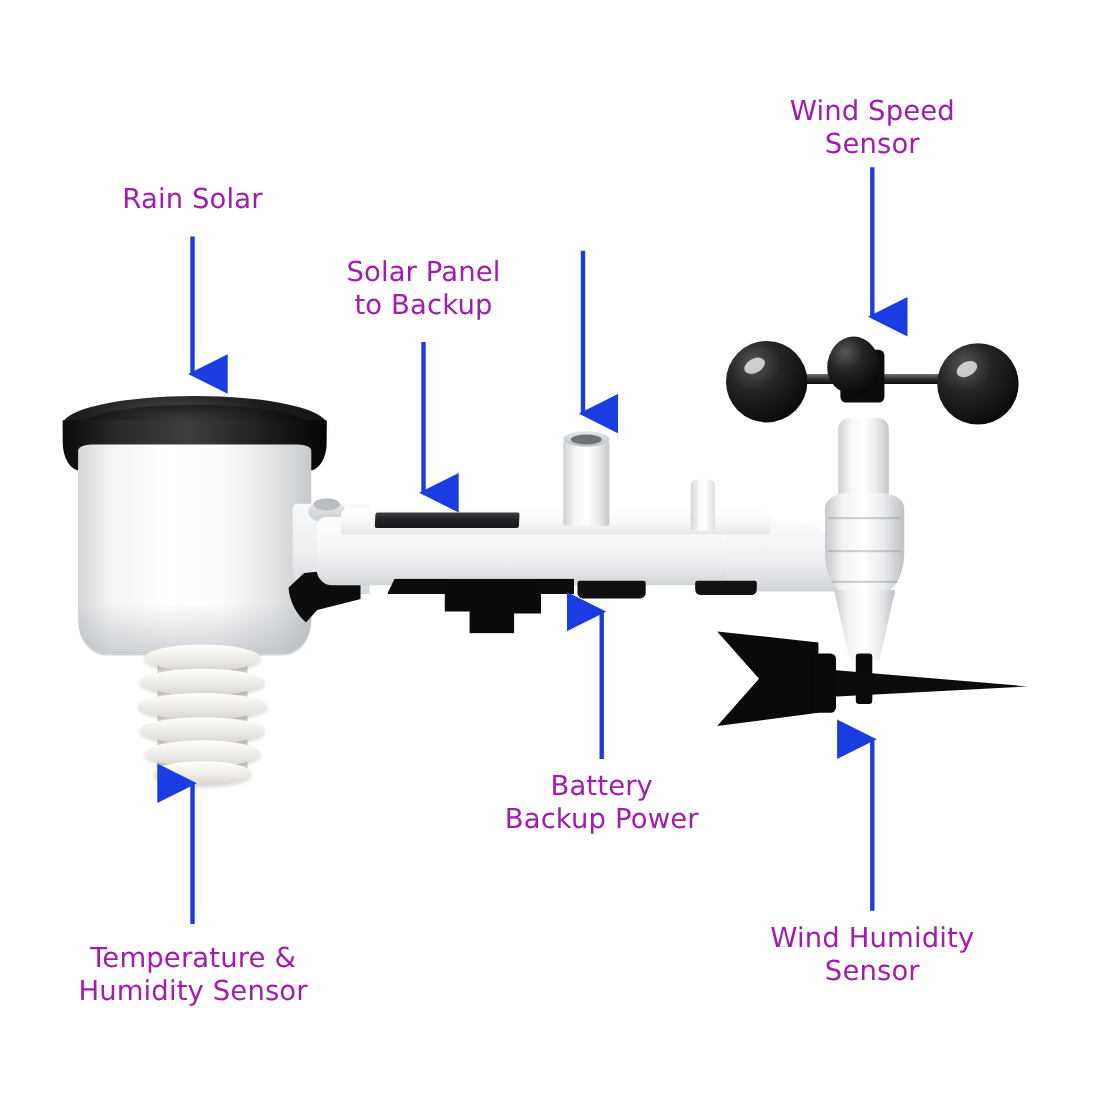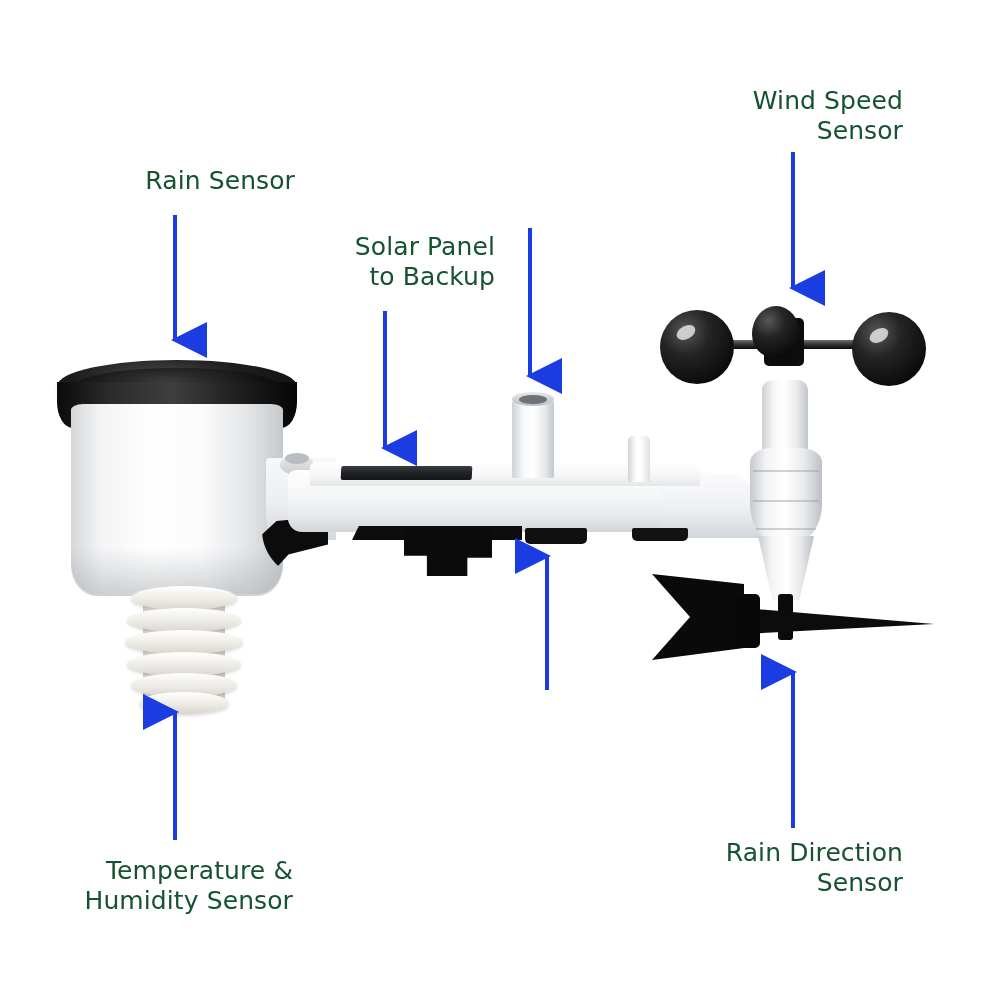--- a/index.html
+++ b/index.html
@@ -1,21 +1,21 @@
 <!DOCTYPE html>
 <html><head>
 <meta charset="utf-8">
 <style>
   html,body{margin:0;padding:0;background:#fff;}
   body{width:1000px;height:1000px;overflow:hidden;
        font-family:"DejaVu Sans","Liberation Sans",sans-serif;}
   #stage{position:relative;width:1000px;height:1000px;background:#ffffff;}
 
   
-  .label{position:absolute;text-align:right;color:#14532d;
+  .label{position:absolute;text-align:center;color:#a21caf;
          font-size:25px;line-height:1.18;letter-spacing:.1px;white-space:pre-line;}
 
   
   #arrows{position:absolute;left:0;top:0;width:1000px;height:1000px;}
 
   
   #device{position:absolute;left:0;top:0;width:1000px;height:1000px;}
 
   
   .rain-rim{position:absolute;left:57px;top:360px;width:240px;height:52px;
@@ -211,29 +211,31 @@
 
     <line x1="793" y1="152" x2="793" y2="288" stroke="#1a3ce0" stroke-width="4" marker-end="url(#ah-down)"></line>
 
     <line x1="547" y1="690" x2="547" y2="556" stroke="#1a3ce0" stroke-width="4" marker-end="url(#ah-up)"></line>
 
     <line x1="175" y1="840" x2="175" y2="712" stroke="#1a3ce0" stroke-width="4" marker-end="url(#ah-up)"></line>
 
     <line x1="793" y1="828" x2="793" y2="672" stroke="#1a3ce0" stroke-width="4" marker-end="url(#ah-up)"></line>
   </svg>
 
-  <div class="label" style="left:55px;top:166px;width:240px;">Rain Sensor</div>
+  <div class="label" style="left:55px;top:166px;width:240px;">Rain Solar</div>
 
   <div class="label" style="left:275px;top:232px;width:220px;">Solar Panel
 to Backup</div>
 
 
   <div class="label" style="left:683px;top:86px;width:220px;">Wind Speed
 Sensor</div>
 
+  <div class="label" style="left:437px;top:700px;width:220px;">Battery
+Backup Power</div>
 
   <div class="label" style="left:58px;top:856px;width:235px;">Temperature &amp;
 Humidity Sensor</div>
 
-  <div class="label" style="left:683px;top:838px;width:220px;">Rain Direction
+  <div class="label" style="left:683px;top:838px;width:220px;">Wind Humidity
 Sensor</div>
 
 </div>
 
 </body></html>

